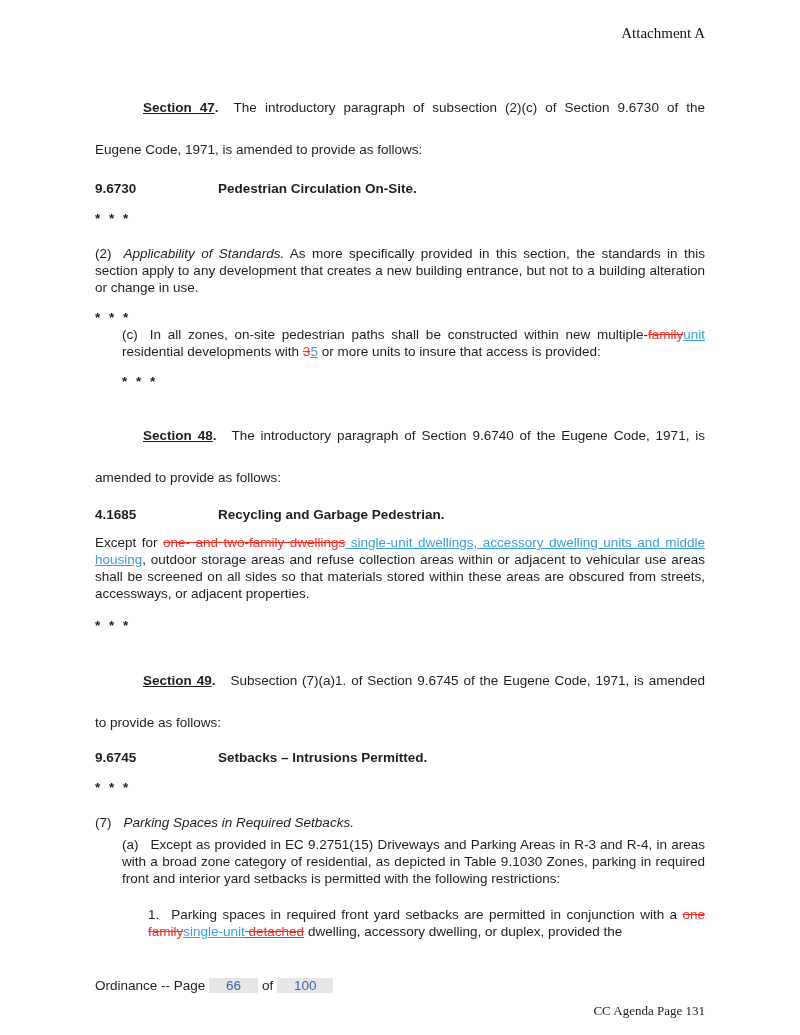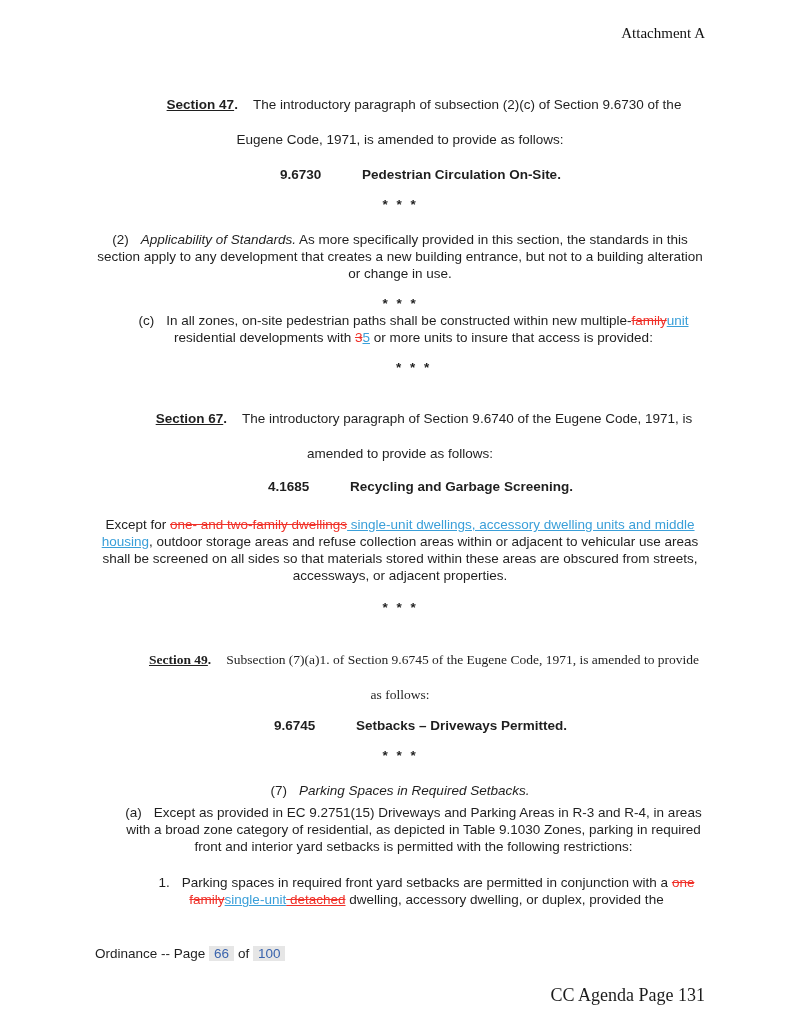--- a/index.html
+++ b/index.html
@@ -17,22 +17,22 @@
   }
   
   .attachment {
     text-align:right;
     font-family:"Liberation Serif", serif;
     font-size:15px;
     line-height:18px;
     color:#111;
   }
   
-  #doc .para { margin:0;text-align:center; }
-  .p-intro   { text-align:justify; line-height:35px; text-indent:48px; }
+  #doc .para { margin:0; }
+  .p-intro   { text-align:justify; line-height:42px; text-indent:48px; }
   .p-heading { font-weight:bold; }
   .p-stars   { font-weight:bold; letter-spacing:1.5px; word-spacing:2px; }
   .p-body    { text-align:justify; }
   .p-ind1    { margin-left:27px !important; text-align:justify; }
   .p-stars1  { margin-left:27px !important; font-weight:bold; letter-spacing:1.5px; word-spacing:2px; }
   .p-ind2    { margin-left:53px !important; text-align:justify; }
   
   .r-b   { font-weight:bold; }
   .r-bu  { font-weight:bold; text-decoration:underline; }
   .r-i   { font-style:italic; }
@@ -45,69 +45,69 @@
   
   #doc .para:nth-child(1)  { margin-top:45px; }
   #doc .para:nth-child(2)  { margin-top:9px; }
   #doc .para:nth-child(3)  { margin-top:13px; }
   #doc .para:nth-child(4)  { margin-top:18px; }
   #doc .para:nth-child(5)  { margin-top:13px; }
   #doc .para:nth-child(6)  { }
   #doc .para:nth-child(7)  { margin-top:13px; }
   #doc .para:nth-child(8)  { margin-top:25px; }
   #doc .para:nth-child(9)  { margin-top:7px; }
-  #doc .para:nth-child(10) { margin-top:21px; }
+  #doc .para:nth-child(10) { margin-top:11px; }
   #doc .para:nth-child(11) { margin-top:15px; }
-  #doc .para:nth-child(12) { margin-top:26px;font-family:Liberation Serif, serif; }
+  #doc .para:nth-child(12) { margin-top:26px; }
   #doc .para:nth-child(13) { margin-top:5px; }
   #doc .para:nth-child(14) { margin-top:13px; }
   #doc .para:nth-child(15) { margin-top:18px; }
   #doc .para:nth-child(16) { margin-top:5px; }
   #doc .para:nth-child(17) { margin-top:19px; }
   
   .foot-ordinance { margin-top:37px; }
   .page-field {
     color:var(--field_blue);
     background:var(--field_bg);
-    padding:0 5px;
+    padding:0 17px;
   }
   .foot-agenda {
-    margin-top:24px;
+    margin-top:8px;
     display:flex;
     justify-content:flex-end;
     align-items:flex-end;
     gap:14px;
     font-family:"Liberation Serif", serif;
-    font-size:18px;
+    font-size:13px;
     line-height:18px;
   }
   .agenda-label { color:#1c1c1c; }
   .hearing-stamp { color:var(--stamp_red); font-weight:600; }
 </style>
 </head>
 <body>
 
 <div id="page">
 
   <div class="attachment">Attachment A</div>
 
   <div id="doc">
       <div class="para p-intro"><span class="run r-bu">Section 47</span><span class="run r-b">.</span><span class="run sp-tab"></span><span class="run">The introductory paragraph of subsection (2)(c) of Section 9.6730 of the Eugene Code, 1971, is amended to provide as follows:</span></div>
       <div class="para p-heading"><span class="run r-num">9.6730</span><span class="run r-b">Pedestrian Circulation On-Site.</span></div>
       <div class="para p-stars"><span class="run r-b">* * *</span></div>
       <div class="para p-body"><span class="run">(2)</span><span class="run sp-tabsm"></span><span class="run r-i">Applicability of Standards.</span><span class="run"> As more specifically provided in this section, the standards in this section apply to any development that creates a new building entrance, but not to a building alteration or change in use.</span></div>
       <div class="para p-stars"><span class="run r-b">* * *</span></div>
       <div class="para p-ind1"><span class="run">(c)</span><span class="run sp-tabsm"></span><span class="run">In all zones, on-site pedestrian paths shall be constructed within new multiple-</span><span class="run r-del">family</span><span class="run r-ins">unit</span><span class="run"> residential developments with </span><span class="run r-del">3</span><span class="run r-ins">5</span><span class="run"> or more units to insure that access is provided:</span></div>
       <div class="para p-stars1"><span class="run r-b">* * *</span></div>
-      <div class="para p-intro"><span class="run r-bu">Section 67</span><span class="run r-b">.</span><span class="run sp-tab"></span><span class="run">The introductory paragraph of Section 9.6740 of the Eugene Code, 1971, is amended to provide as follows:</span></div>
-      <div class="para p-heading"><span class="run r-num">4.1685</span><span class="run r-b">Recycling and Garbage Screening.</span></div>
+      <div class="para p-intro"><span class="run r-bu">Section 48</span><span class="run r-b">.</span><span class="run sp-tab"></span><span class="run">The introductory paragraph of Section 9.6740 of the Eugene Code, 1971, is amended to provide as follows:</span></div>
+      <div class="para p-heading"><span class="run r-num">4.1685</span><span class="run r-b">Recycling and Garbage Pedestrian.</span></div>
       <div class="para p-body"><span class="run">Except for </span><span class="run r-del">one- and two-family dwellings</span><span class="run r-ins"> single-unit dwellings, accessory dwelling units and middle housing</span><span class="run">, outdoor storage areas and refuse collection areas within or adjacent to vehicular use areas shall be screened on all sides so that materials stored within these areas are obscured from streets, accessways, or adjacent properties.</span></div>
       <div class="para p-stars"><span class="run r-b">* * *</span></div>
       <div class="para p-intro"><span class="run r-bu">Section 49</span><span class="run r-b">.</span><span class="run sp-tab"></span><span class="run">Subsection (7)(a)1. of Section 9.6745 of the Eugene Code, 1971, is amended to provide as follows:</span></div>
-      <div class="para p-heading"><span class="run r-num">9.6745</span><span class="run r-b">Setbacks – Driveways Permitted.</span></div>
+      <div class="para p-heading"><span class="run r-num">9.6745</span><span class="run r-b">Setbacks – Intrusions Permitted.</span></div>
       <div class="para p-stars"><span class="run r-b">* * *</span></div>
       <div class="para p-body"><span class="run">(7)</span><span class="run sp-tabsm"></span><span class="run r-i">Parking Spaces in Required Setbacks.</span></div>
       <div class="para p-ind1"><span class="run">(a)</span><span class="run sp-tabsm"></span><span class="run">Except as provided in EC 9.2751(15) Driveways and Parking Areas in R-3 and R-4, in areas with a broad zone category of residential, as depicted in Table 9.1030 Zones, parking in required front and interior yard setbacks is permitted with the following restrictions:</span></div>
       <div class="para p-ind2"><span class="run">1.</span><span class="run sp-tabsm"></span><span class="run">Parking spaces in required front yard setbacks are permitted in conjunction with a </span><span class="run r-del">one family</span><span class="run r-ins">single-unit</span><span class="run r-delins"> detached</span><span class="run"> dwelling, accessory dwelling, or duplex, provided the</span></div>
     </div>
 
   <div class="foot-ordinance">
     <span>Ordinance -- Page</span>
     <span class="page-field">66</span>
     <span>of</span>

